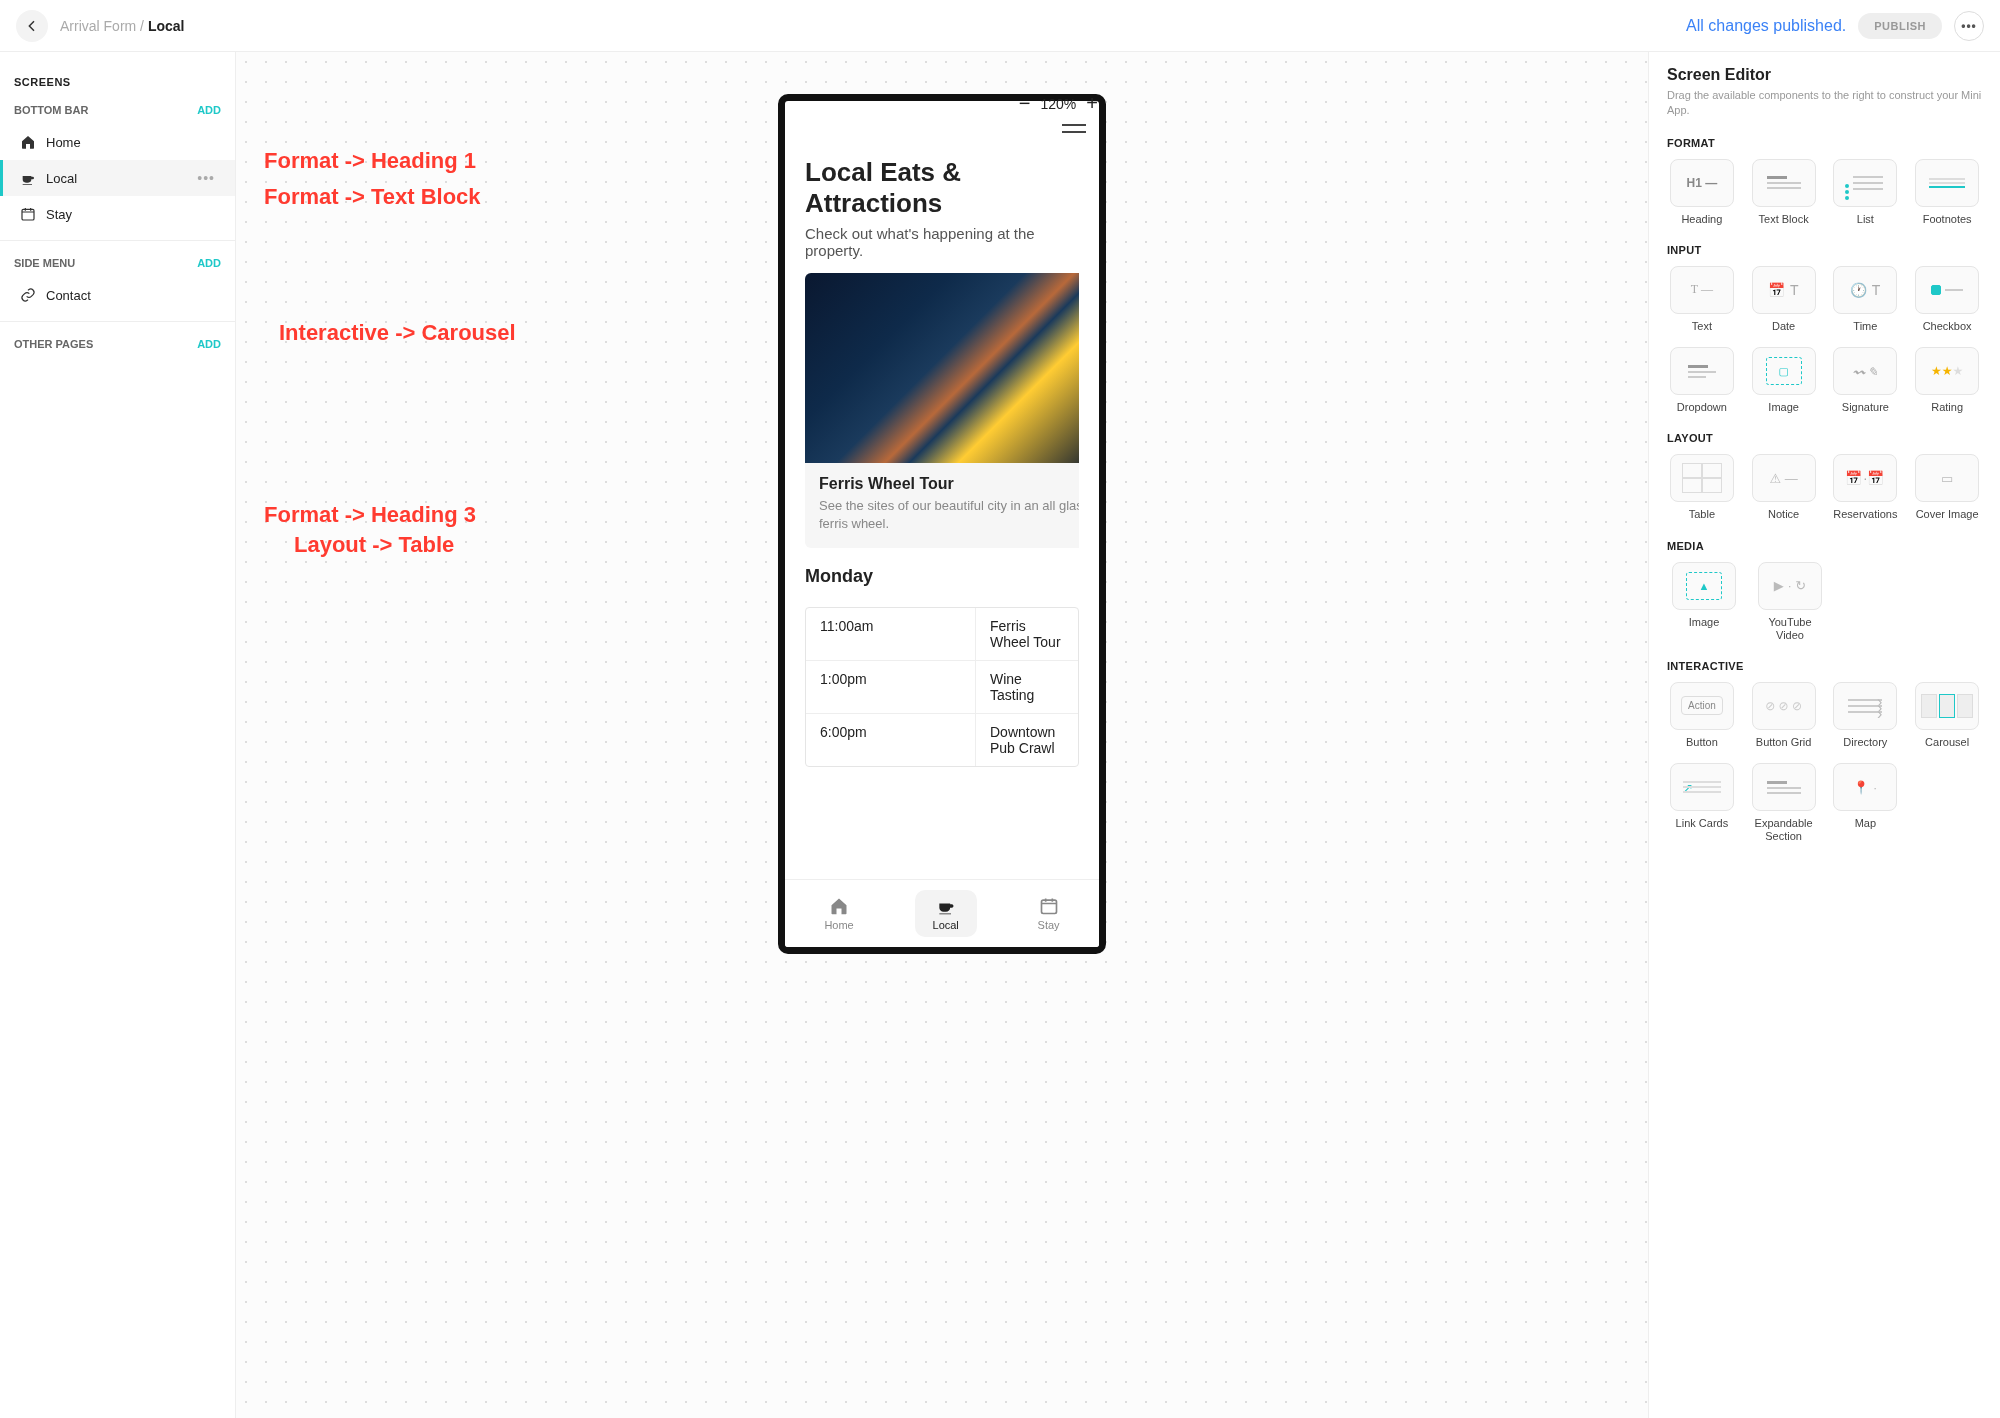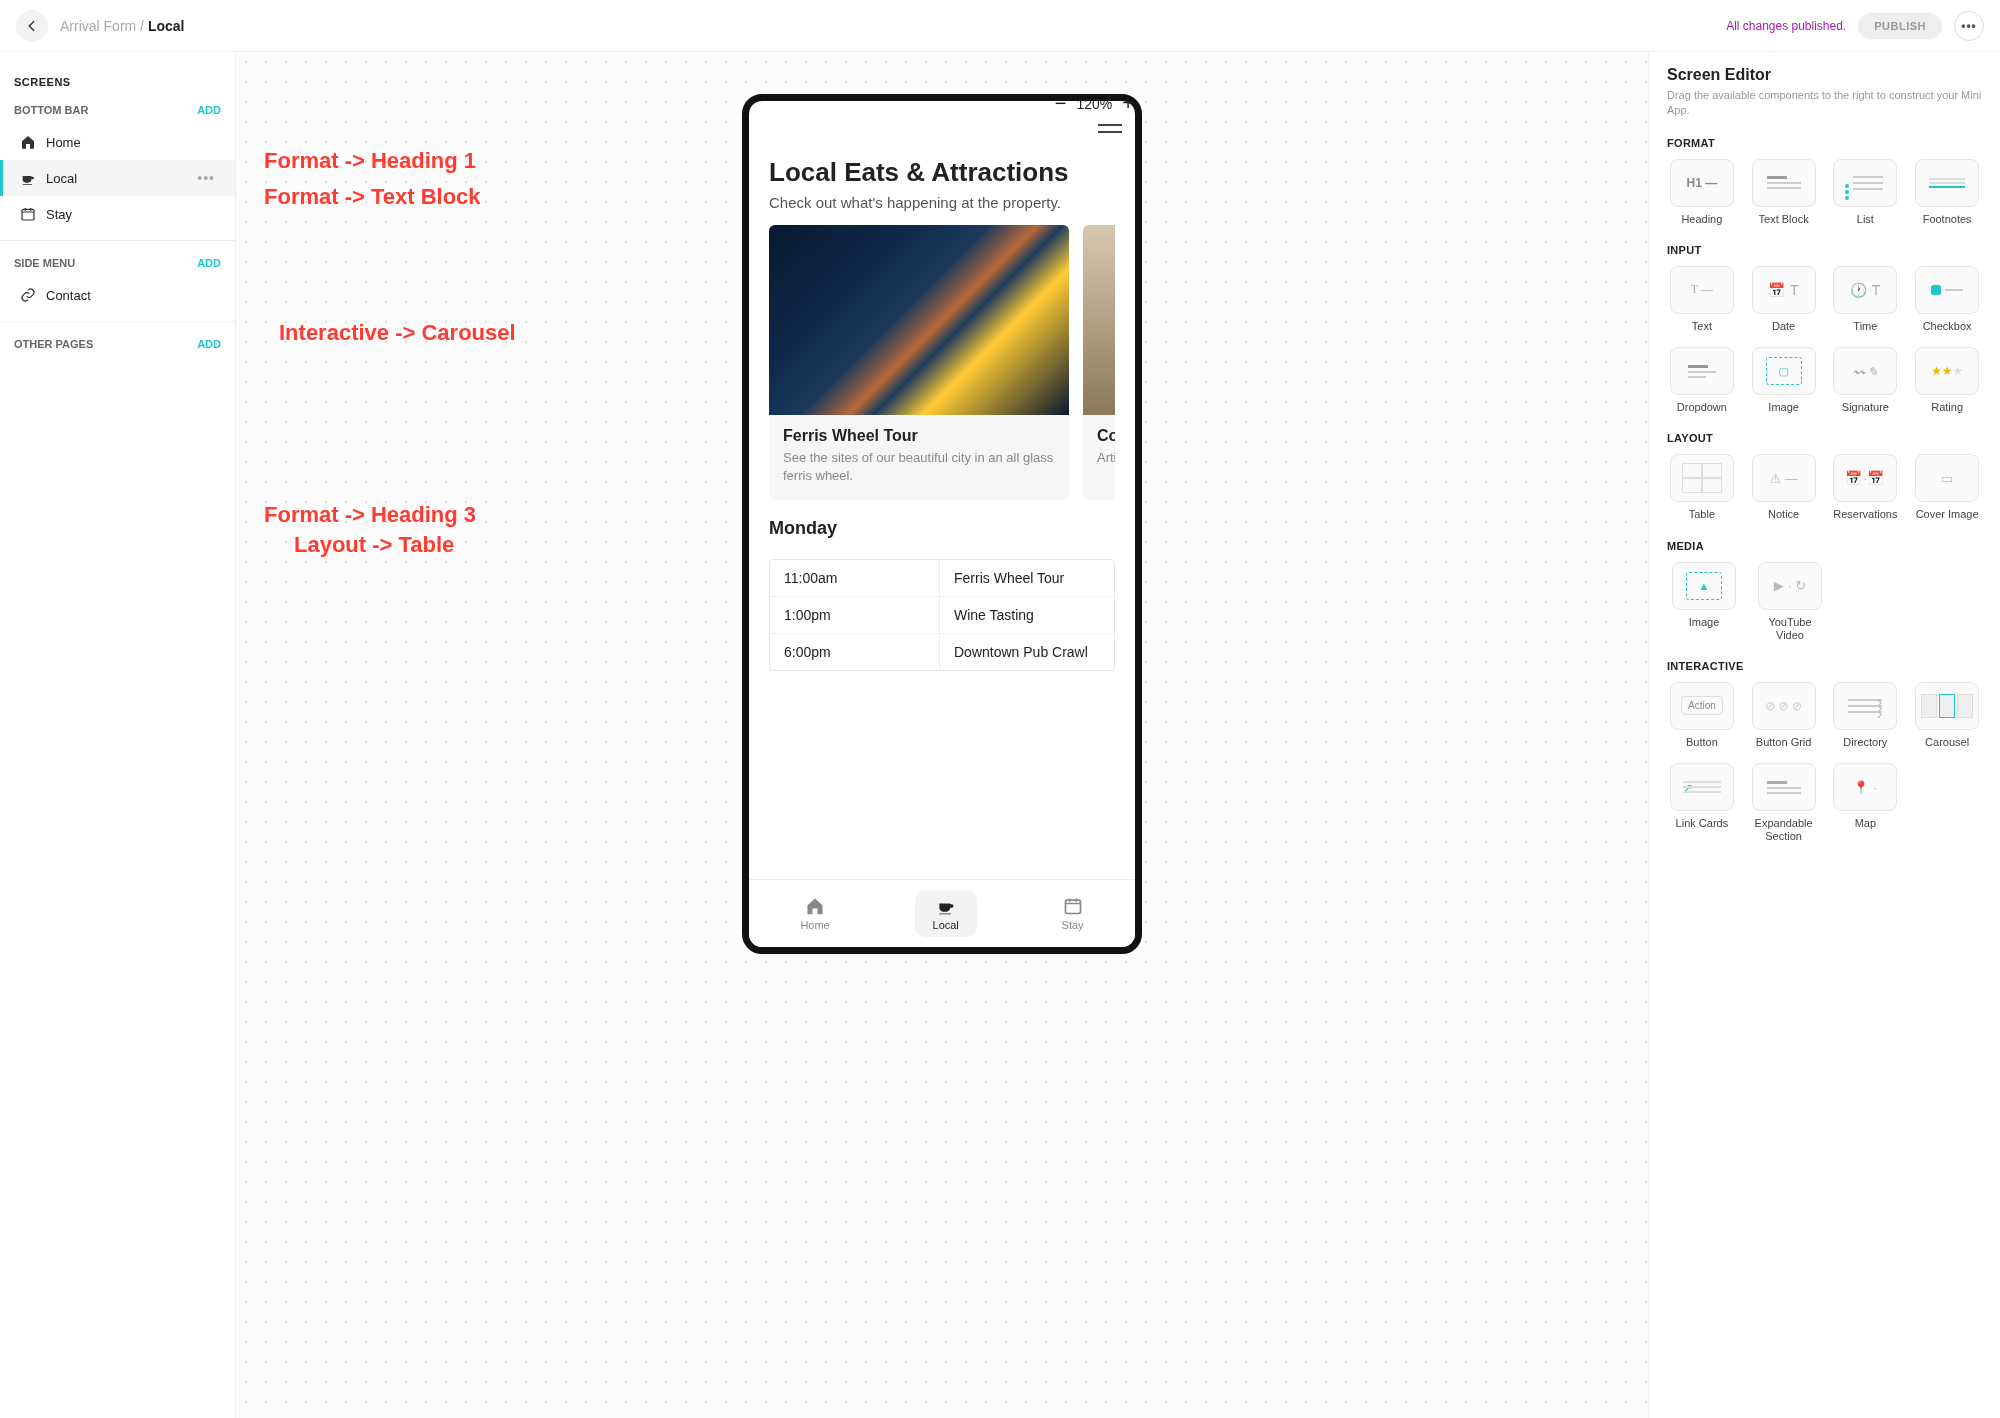--- a/index.html
+++ b/index.html
@@ -3,21 +3,21 @@
 <meta charset="utf-8">
 <style>
 * { box-sizing: border-box; margin: 0; padding: 0; font-family: -apple-system, BlinkMacSystemFont, "Segoe UI", Helvetica, Arial, sans-serif; }
 html, body { height: 100%; background: #fff; color: #222; }
 .topbar { height: 52px; display: flex; align-items: center; justify-content: space-between; border-bottom: 1px solid #eee; padding: 0 16px; }
 .topbar-left { display: flex; align-items: center; gap: 12px; }
 .back-btn { width: 32px; height: 32px; border-radius: 50%; background: #f3f3f3; display: flex; align-items: center; justify-content: center; cursor: pointer; }
 .crumb-dim { color: #aaa; font-size: 14px; }
 .crumb-strong { color: #222; font-size: 14px; font-weight: 600; }
 .topbar-right { display: flex; align-items: center; gap: 12px; }
-.allpub { color: #a21caf; font-size: 12px; }
+.allpub { color: #3b82f6; font-size: 16px; }
 .publish-btn { background: #eee; color: #999; border: none; border-radius: 16px; padding: 7px 16px; font-size: 11px; font-weight: 600; letter-spacing: 0.5px; cursor: pointer; }
 .more-btn { width: 30px; height: 30px; border-radius: 50%; border: 1px solid #ddd; background: #fff; display: flex; align-items: center; justify-content: center; cursor: pointer; font-weight: bold; letter-spacing: 1px; color: #555; font-size: 12px; }
 
 .layout { display: flex; height: calc(100% - 52px); }
 .sidebar { width: 236px; border-right: 1px solid #eee; padding-top: 16px; }
 .sb-head { font-size: 11px; font-weight: 700; letter-spacing: 0.5px; padding: 8px 14px; color: #222; }
 .sb-section { display: flex; justify-content: space-between; align-items: center; padding: 8px 14px; }
 .sb-section-label { font-size: 11px; font-weight: 600; color: #666; }
 .sb-add { color: #1ec8c8; font-size: 11px; font-weight: 700; cursor: pointer; }
 .sb-item { display: flex; align-items: center; gap: 10px; padding: 10px 20px; font-size: 13px; cursor: pointer; }
@@ -28,21 +28,21 @@
 .canvas { flex: 1; background: #fcfcfc; background-image: radial-gradient(#ddd 1px, transparent 1px); background-size: 20px 20px; position: relative; overflow: hidden; }
 .ann { position: absolute; color: #ff3b30; font-weight: 700; font-size: 22px; }
 
 .phone-wrap { position: absolute; left: 50%; transform: translateX(-50%); top: 42px; }
 .zoom-ctl { position: absolute; top: -2px; right: 8px; display: flex; align-items: center; gap: 10px; font-size: 14px; z-index: 3; }
 .zoom-btn { font-size: 20px; cursor: pointer; font-weight: 500; }
 .zoom-val { font-size: 14px; font-weight: 500; }
 .hamb { position: absolute; top: 30px; right: 20px; display: flex; flex-direction: column; gap: 5px; z-index: 3; }
 .hamb span { width: 24px; height: 2px; background: #444; display: block; }
 
-.phone { width: 400px; height: 860px; border: 7px solid #111; border-radius: 20px; background: #fff; overflow: hidden; position: relative; }
+.phone { width: 328px; height: 860px; border: 7px solid #111; border-radius: 10px; background: #fff; overflow: hidden; position: relative; }
 .phone-inner { padding: 56px 20px 0; }
 .page-title { font-size: 26px; font-weight: 700; margin-bottom: 6px; }
 .page-sub { font-size: 15px; color: #555; margin-bottom: 14px; }
 .carousel { display: flex; gap: 14px; overflow: hidden; }
 .card { width: 300px; flex-shrink: 0; border-radius: 6px; overflow: hidden; background: #f6f6f6; }
 .card-img { height: 190px; background: linear-gradient(135deg,#0a1830 0%,#0e2a4a 30%,#1a3a5c 45%,#b8693a 55%,#1a3a5c 60%,#ffcc33 70%,#0a1830 100%); position: relative; }
 .card-img.alt { background: linear-gradient(180deg,#d8c8b0,#8a7a5a); }
 .card-body { padding: 12px 14px 16px; }
 .card-title { font-weight: 600; font-size: 16px; margin-bottom: 4px; }
 .card-desc { font-size: 13px; color: #888; line-height: 1.35; }

